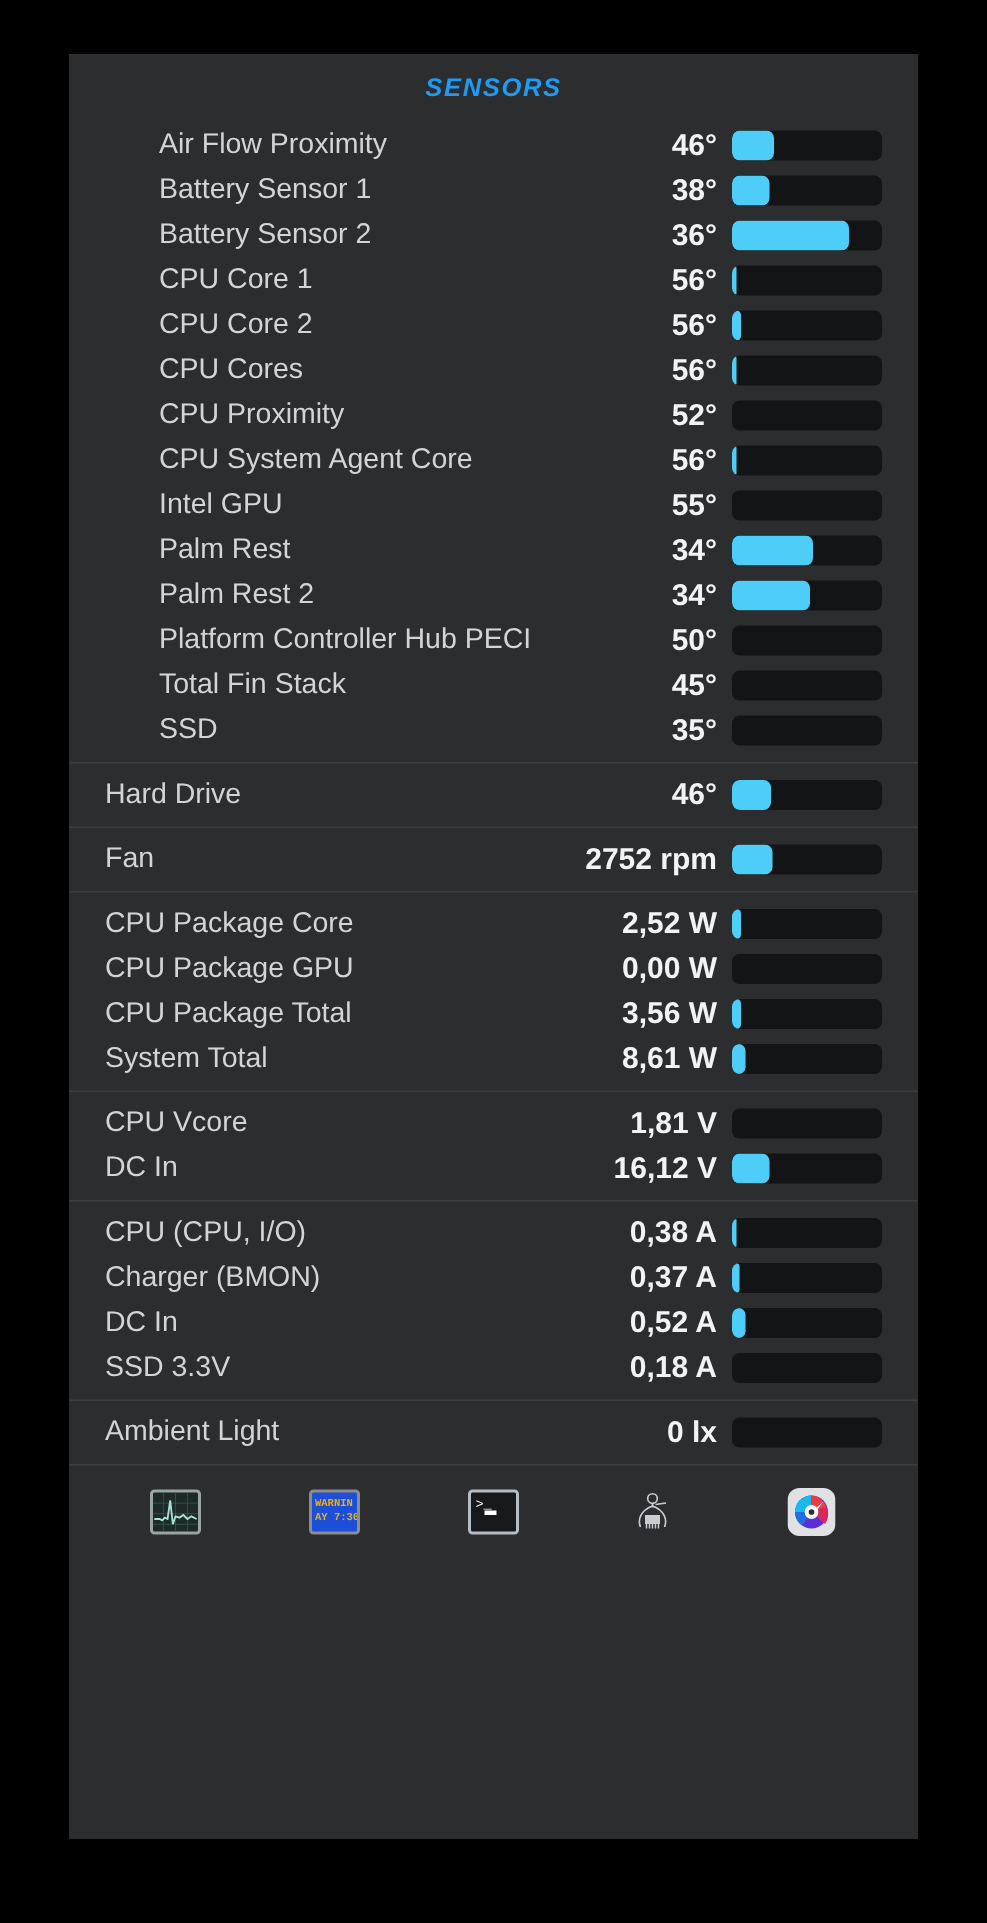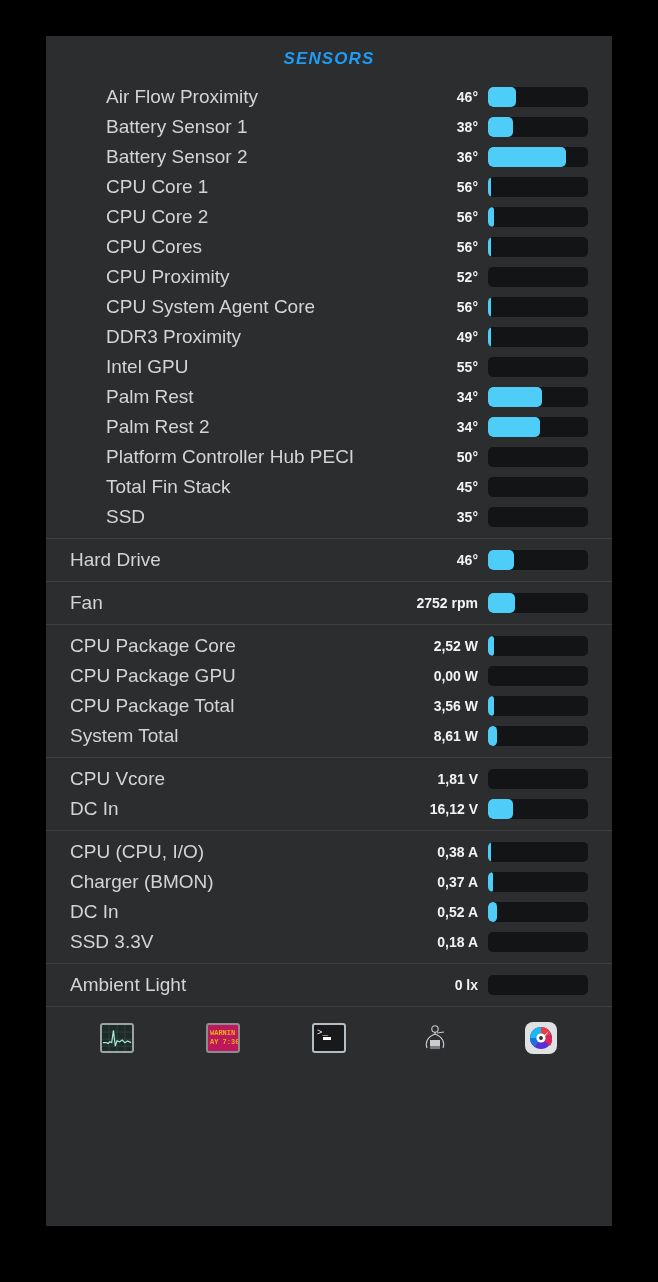--- a/index.html
+++ b/index.html
@@ -56,21 +56,21 @@
   }
   .row-label {
     color: #d2d4d6;
     font-size: 19px;
     white-space: nowrap;
     flex: 1 1 auto;
     overflow: hidden;
   }
   .row-value {
     color: #f2f3f4;
-    font-size: 14px;
+    font-size: 20px;
     font-weight: bold;
     text-align: right;
     white-space: nowrap;
     padding-right: 10px;
     flex: 0 0 auto;
   }
   .bar-track {
     position: relative;
     width: 100px;
     height: 20px;
@@ -114,21 +114,21 @@
   #icon-activity-monitor {
     background: #1d2a28;
     border: 2px solid #9aa5a3;
   }
   #icon-activity-monitor .ecg {
     position: absolute;
     left: 0; top: 0; right: 0; bottom: 0;
   }
   
   #icon-console {
-    background: #be185d;
+    background: #1d4ed8;
     border: 2px solid #8d8d8d;
     overflow: hidden;
     display: flex;
     flex-direction: column;
     justify-content: center;
     padding-left: 2px;
   }
   #icon-console span {
     color: #e8b019;
     font-family: "Liberation Mono", monospace;
@@ -227,27 +227,20 @@
         <div class="row">
           <div class="row-label">CPU Proximity</div>
           <div class="row-value">52°</div>
           <div class="bar-track" style="background: rgb(19, 20, 22);">
             <div class="bar-fill" style="width: 0%; background: rgb(78, 205, 248);"></div>
           </div>
         </div>
         <div class="row">
           <div class="row-label">CPU System Agent Core</div>
           <div class="row-value">56°</div>
-          <div class="bar-track" style="background: rgb(19, 20, 22);">
-            <div class="bar-fill" style="width: 3%; background: rgb(78, 205, 248);"></div>
-          </div>
-        </div>
-        <div class="row">
-          <div class="row-label">DDR3 Proximity</div>
-          <div class="row-value">49°</div>
           <div class="bar-track" style="background: rgb(19, 20, 22);">
             <div class="bar-fill" style="width: 3%; background: rgb(78, 205, 248);"></div>
           </div>
         </div>
         <div class="row">
           <div class="row-label">Intel GPU</div>
           <div class="row-value">55°</div>
           <div class="bar-track" style="background: rgb(19, 20, 22);">
             <div class="bar-fill" style="width: 0%; background: rgb(78, 205, 248);"></div>
           </div>

